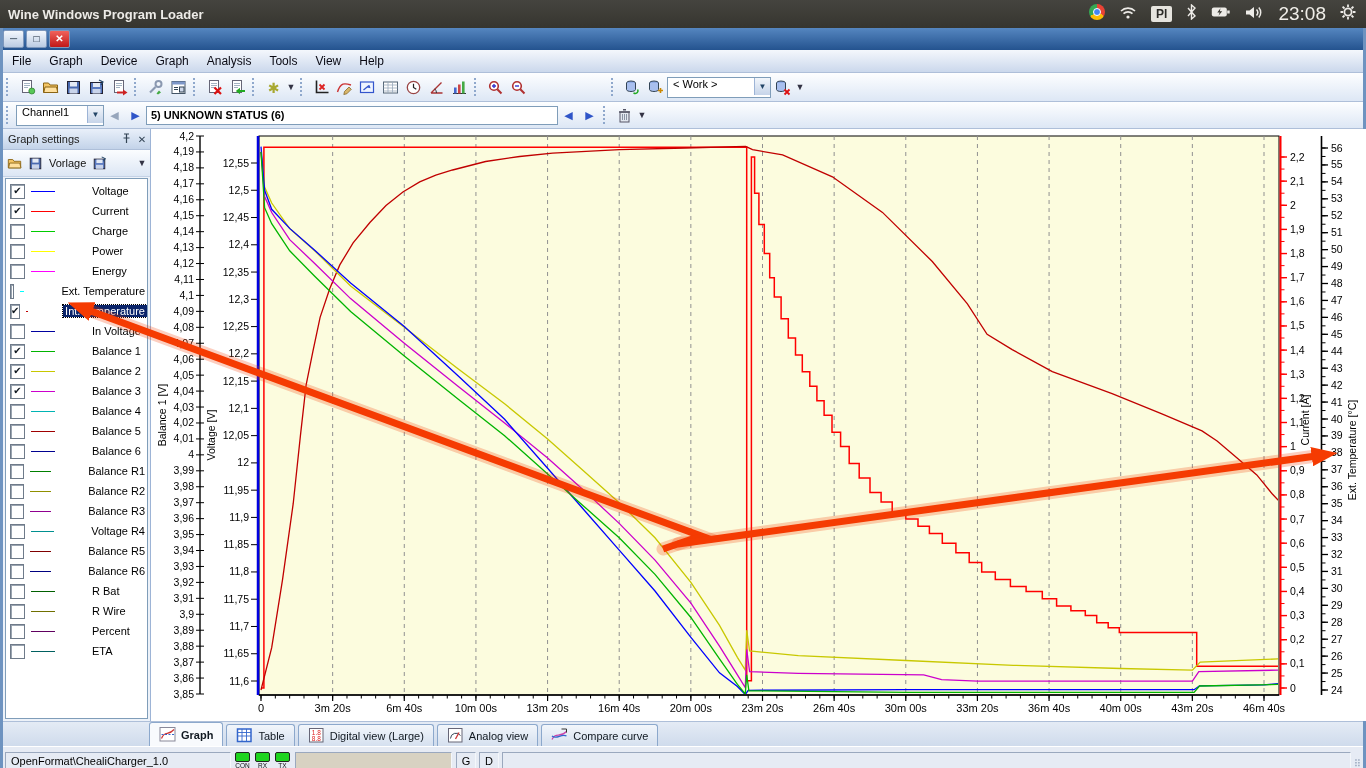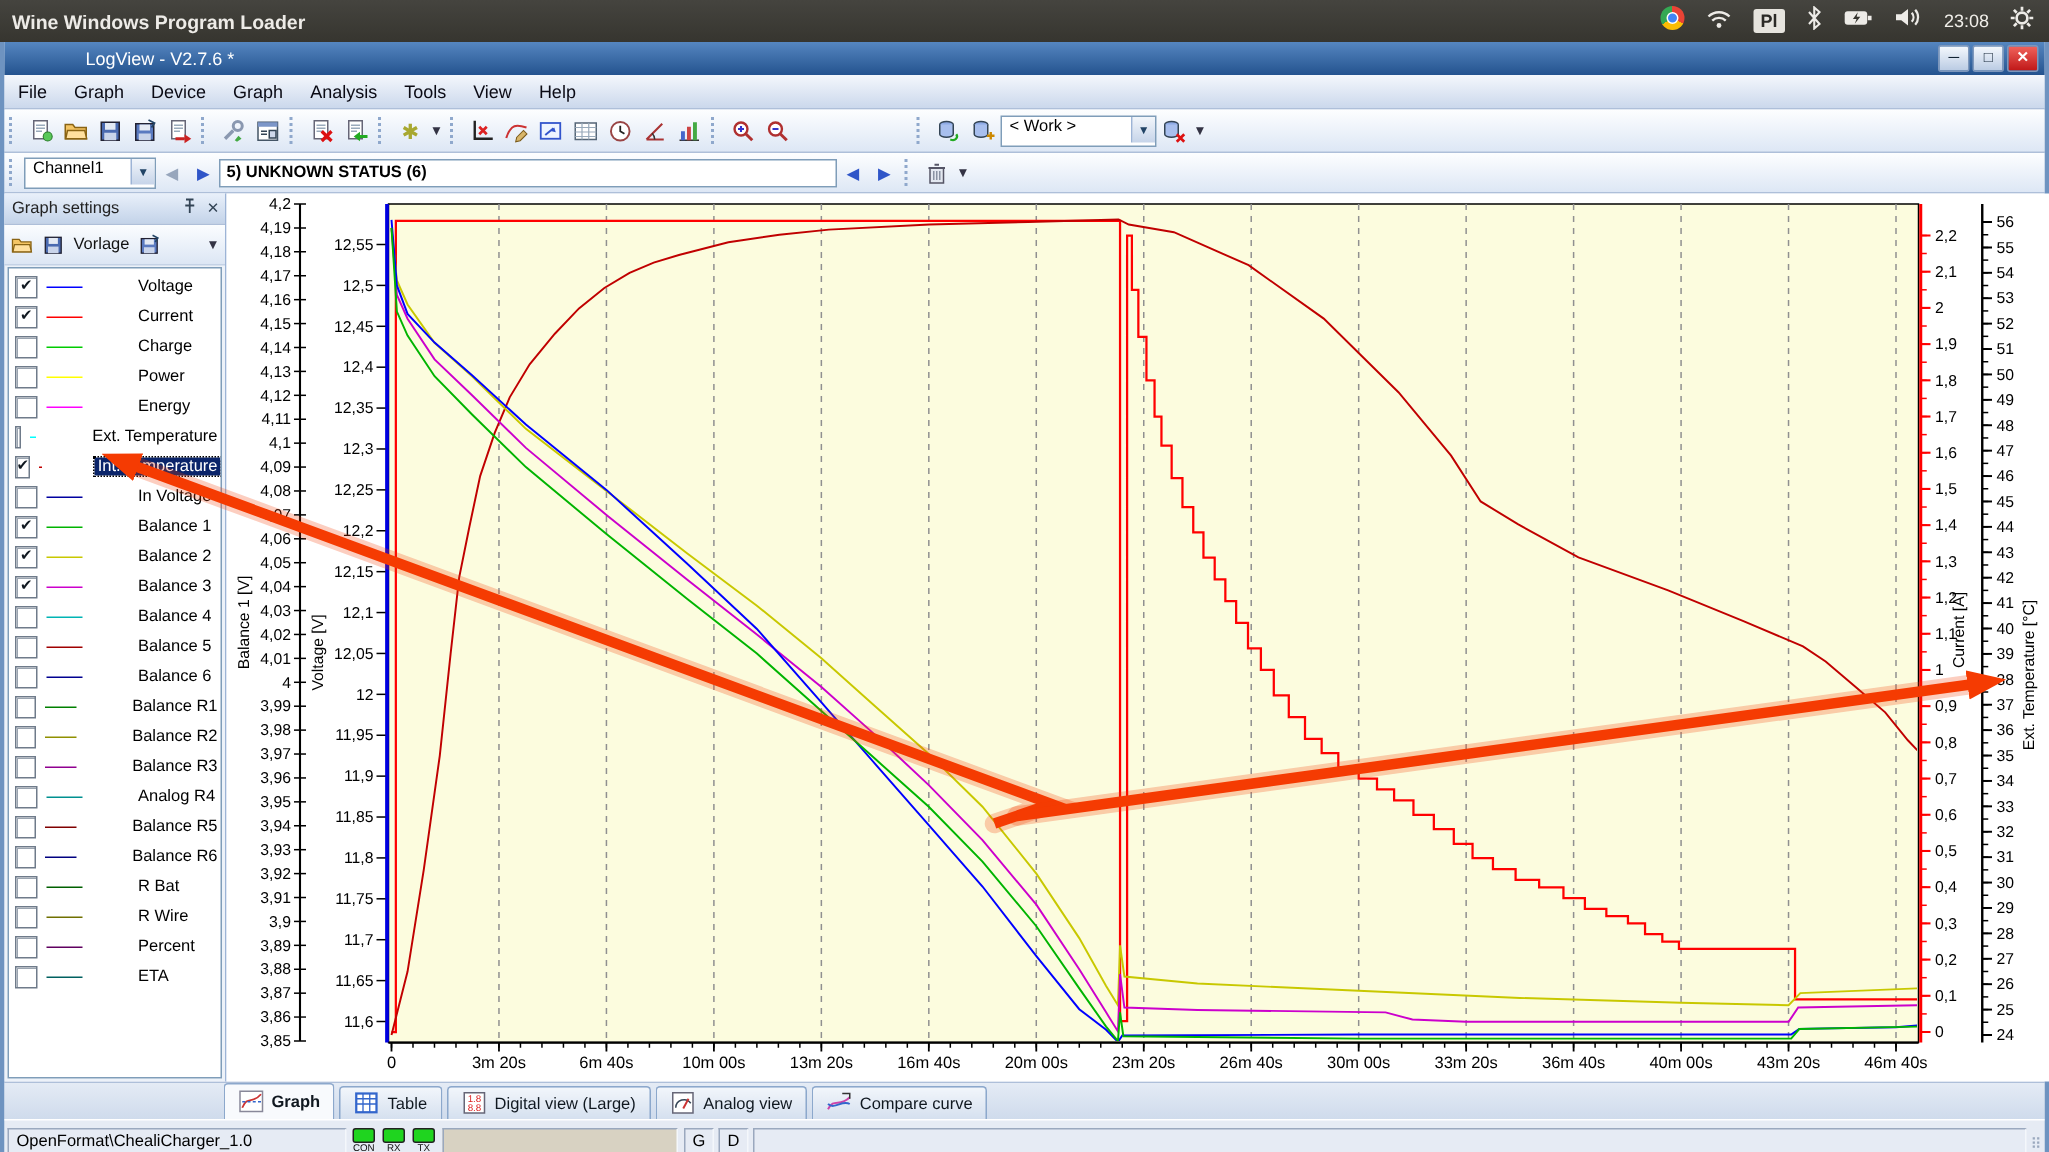--- a/index.html
+++ b/index.html
@@ -3,21 +3,21 @@
 <meta charset="utf-8">
 <style>
   html,body{margin:0;padding:0;background:#000;}
   body{width:1366px;height:768px;overflow:hidden;font-family:"Liberation Sans",sans-serif;position:relative;}
   .screen{width:1366px;height:768px;position:relative;background:#D6DFEE;}
   
   .taskbar{height:28px;background:linear-gradient(#45443F,#36352F);display:flex;align-items:center;color:#EDEBE7;}
   .tb-title{font-weight:bold;font-size:13px;padding-left:8px;flex:1;}
   .tray{display:flex;align-items:center;gap:14px;padding-right:10px;}
   .tray .kbd{background:#E6E4DE;color:#2B2A26;font-size:12px;font-weight:bold;padding:1px 5px;border-radius:2px;}
-  .tray .clk{font-size:12px;color:#F0EEE9;}
+  .tray .clk{font-size:19px;color:#F0EEE9;}
   .chrome{width:16px;height:16px;border-radius:50%;background:conic-gradient(#ea4335 0 33%,#fbbc05 0 66%,#34a853 0);position:relative;}
   .chrome::after{content:"";position:absolute;left:4px;top:4px;width:8px;height:8px;border-radius:50%;background:#4285f4;border:1.5px solid #fff;box-sizing:border-box;}
   
   .win{position:absolute;left:0;top:28px;width:1366px;height:740px;background:#E4EBF5;border-left:3px solid #6E93C0;border-right:3px solid #6E93C0;box-sizing:border-box;}
   .titlebar{height:22px;background:linear-gradient(#5586C0,#24538F);color:#fff;font-size:12px;display:flex;align-items:center;}
   .titlebar .t{padding-left:54px;flex:1;}
   .winbtns{display:flex;gap:2px;padding-right:4px;}
   .wbtn{width:19px;height:16px;font-size:10px;line-height:15px;text-align:center;color:#123;background:linear-gradient(#F4F8FD,#BACBE3);border:1px solid #7D97BC;border-radius:2px;}
   .wbtn.close{background:linear-gradient(#F0625B,#C01818);color:#fff;font-weight:bold;}
   .menubar{height:22px;background:linear-gradient(#F4F7FC,#CBD8EC);display:flex;align-items:center;font-size:12px;color:#0A0A14;border-bottom:1px solid #AEBFD9;}
@@ -98,21 +98,20 @@
             <circle cx="8" cy="8" r="3.6" fill="none" stroke="#EDEBE7" stroke-width="1.8"></circle>
             <g stroke="#EDEBE7" stroke-width="1.8">
               <path d="M8 0.5v2.6M8 12.9v2.6M0.5 8h2.6M12.9 8h2.6M2.6 2.6l1.9 1.9M11.5 11.5l1.9 1.9M13.4 2.6l-1.9 1.9M4.5 11.5l-1.9 1.9"></path>
             </g>
           </svg></span>
       </div>
   </div>
 
   <div class="win">
     <div class="titlebar">
-      <span class="t">LogView - V2.7.6 *</span>
       <div class="winbtns">
         <div class="wbtn">─</div>
         <div class="wbtn">□</div>
         <div class="wbtn close">✕</div>
       </div>
     </div>
     <div class="menubar" id="menubar">
         <span class="menuitem">File</span>
         <span class="menuitem">Graph</span>
         <span class="menuitem">Device</span>
@@ -438,21 +437,21 @@
               <span class="slabel">Balance R2</span>
             </div>
             <div class="srow">
               <span class="cbx"></span>
               <span class="lsample" style="border-top-color: rgb(144, 0, 144);"></span>
               <span class="slabel">Balance R3</span>
             </div>
             <div class="srow">
               <span class="cbx"></span>
               <span class="lsample" style="border-top-color: rgb(0, 144, 144);"></span>
-              <span class="slabel">Analog R4</span>
+              <span class="slabel">Voltage R4</span>
             </div>
             <div class="srow">
               <span class="cbx"></span>
               <span class="lsample" style="border-top-color: rgb(128, 0, 0);"></span>
               <span class="slabel">Balance R5</span>
             </div>
             <div class="srow">
               <span class="cbx"></span>
               <span class="lsample" style="border-top-color: rgb(0, 0, 128);"></span>
               <span class="slabel">Balance R6</span>

